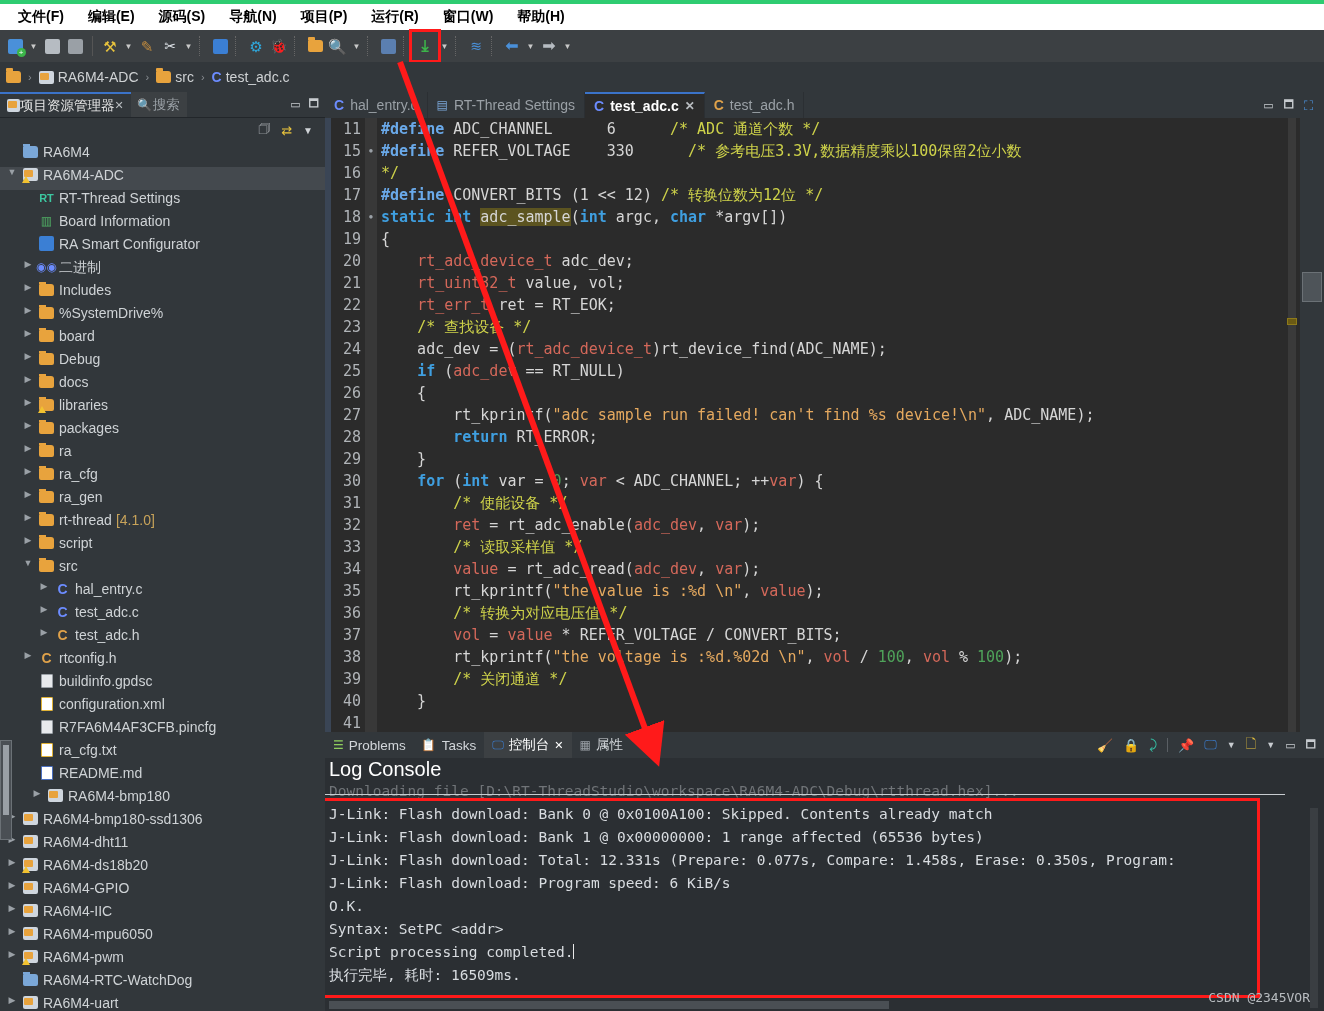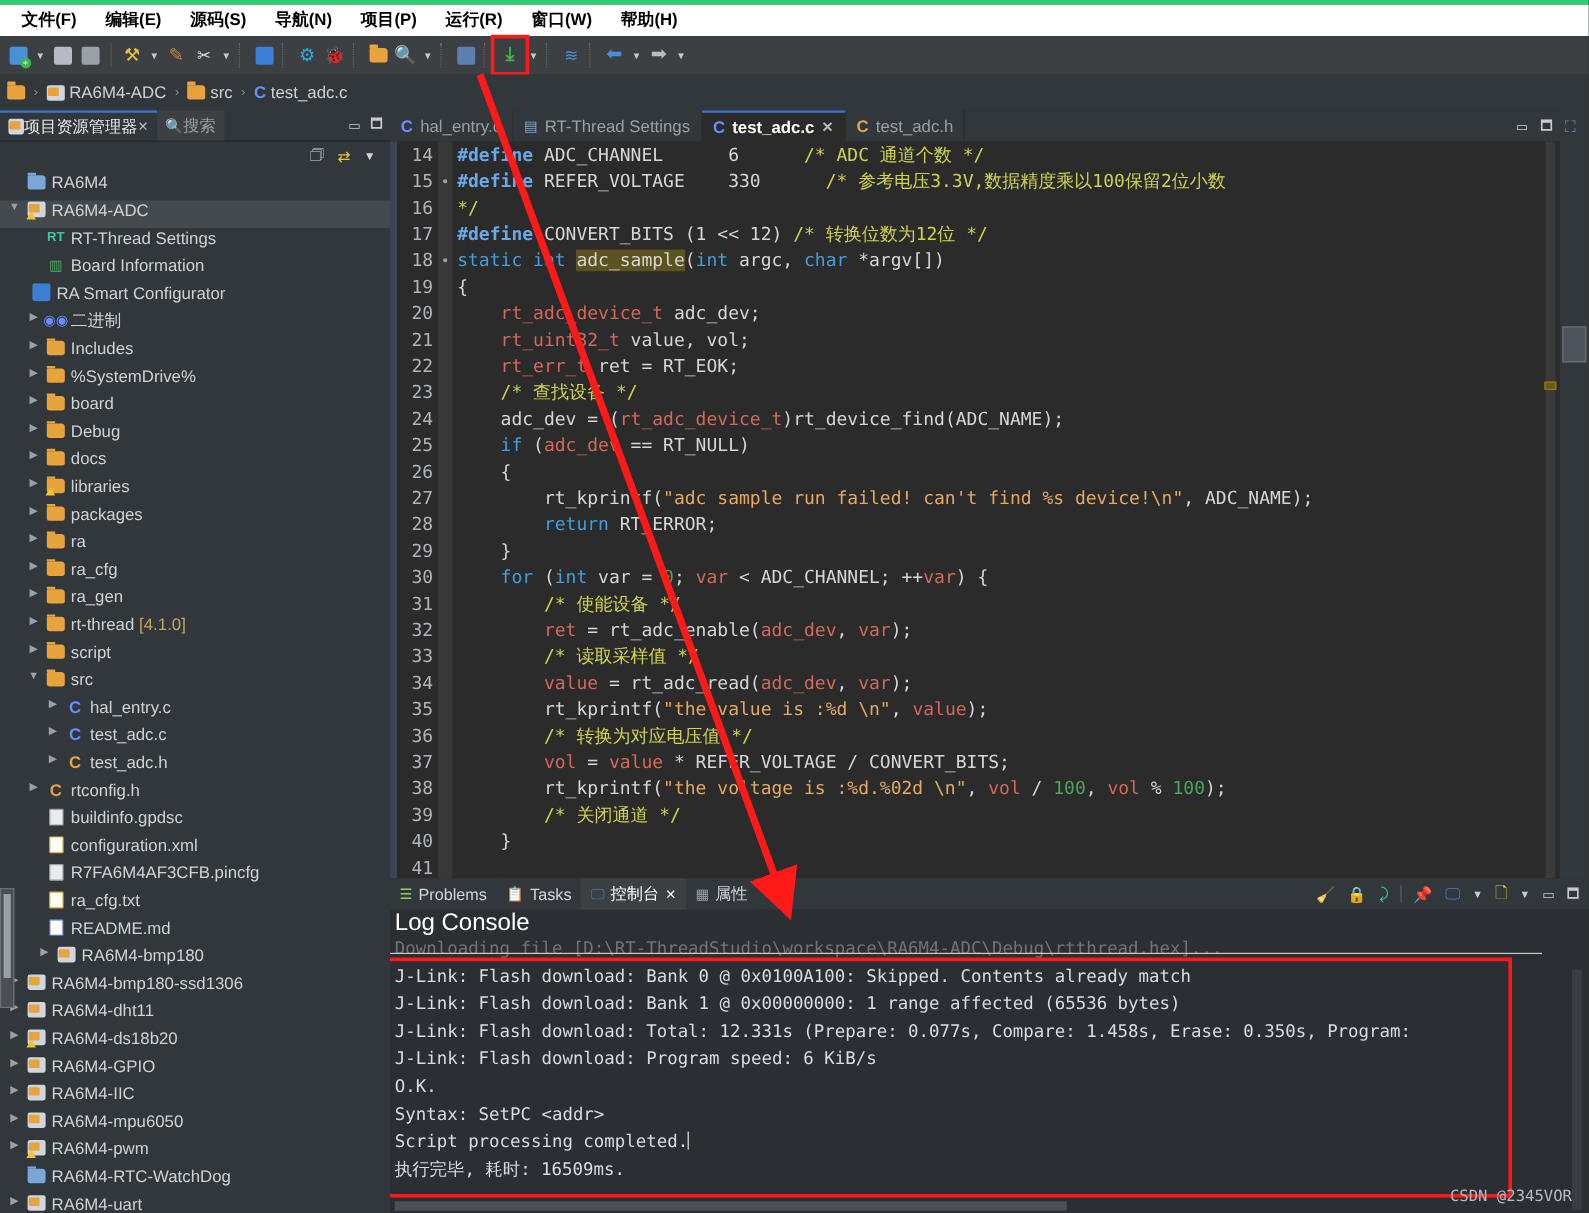--- a/index.html
+++ b/index.html
@@ -101,21 +101,21 @@
   .ed-ctrl { margin-left:auto; display:flex; align-items:center; gap:10px; padding-right:6px; color:#c8ccd0; }
 
   .code-wrap { position:relative; height:614px; background:#2b2b2b; display:flex; }
   .gutter-left { width:6px; background:#3a4555; }
   .linenos { width:34px; background:#2b2b2b; text-align:right; padding-right:4px;
              font-family:"DejaVu Sans Mono", monospace; font-size:15px; color:#b0b4b8; }
   .foldcol { width:12px; background:#383838; }
   .codearea { flex:1; font-family:"DejaVu Sans Mono", monospace; font-size:15px;
               color:#d6d6d6; padding-left:4px; overflow:hidden; }
   .ln { height:22px; line-height:22px; white-space:pre; }
-  .kw { color:#3f9fe0; font-weight:normal; }
+  .kw { color:#3f9fe0; font-weight:bold; }
   .pp { color:#6aa9e9; font-weight:bold; }
   .cm { color:#cfd34a;text-align:right; }
   .str { color:#e5a95f; }
   .typ { color:#d4685a; }
   .num { color:#4fa35a; }
   .fn  { color:#d6d6d6; }
   .sel { background:#5c5420; }
   .ed-right { position:absolute; right:0; top:0; width:16px; height:614px; background:#2b2b2b;}
   .ed-scroll { position:absolute; right:4px; top:0; width:8px; height:614px; background:#3a3a3a;}
   .ed-mark { position:absolute; right:3px; top:200px; width:10px; height:7px; background:#6b5a14; border:1px solid #8e7a1a;}
@@ -294,21 +294,21 @@
           </span>
           <span class="tlabel">RT-Thread Settings</span>
         </div>
         <div class="trow" style="padding-left: 22px;">
           <span class="tw"></span>
           <span class="tico">
             <span style="color:#4fae64;font-size:12px;">▥</span>
           </span>
           <span class="tlabel">Board Information</span>
         </div>
-        <div class="trow" style="padding-left: 10px;">
+        <div class="trow" style="padding-left: 22px;">
           <span class="tw"></span>
           <span class="tico">
             <span class="sq" style="background:#3b7fd4;"></span>
           </span>
           <span class="tlabel">RA Smart Configurator</span>
         </div>
         <div class="trow" style="padding-left: 22px;">
           <span class="tw">▶</span>
           <span class="tico">
             <span style="color:#6c8cff;font-size:12px;">◉◉</span>
@@ -573,21 +573,21 @@
         <span>test_adc.h</span>
       </div>
       <div class="ed-ctrl">
         <span style="font-size:11px;">▭</span>
         <span style="font-size:11px;">🗖</span>
       </div>
     </div>
     <div class="code-wrap">
       <div class="gutter-left"></div>
       <div class="linenos" id="linenos">
-          <div class="ln">14</div>
+          <div class="ln">11</div>
           <div class="ln">15</div>
           <div class="ln">16</div>
           <div class="ln">17</div>
           <div class="ln">18</div>
           <div class="ln">19</div>
           <div class="ln">20</div>
           <div class="ln">21</div>
           <div class="ln">22</div>
           <div class="ln">23</div>
           <div class="ln">24</div>

